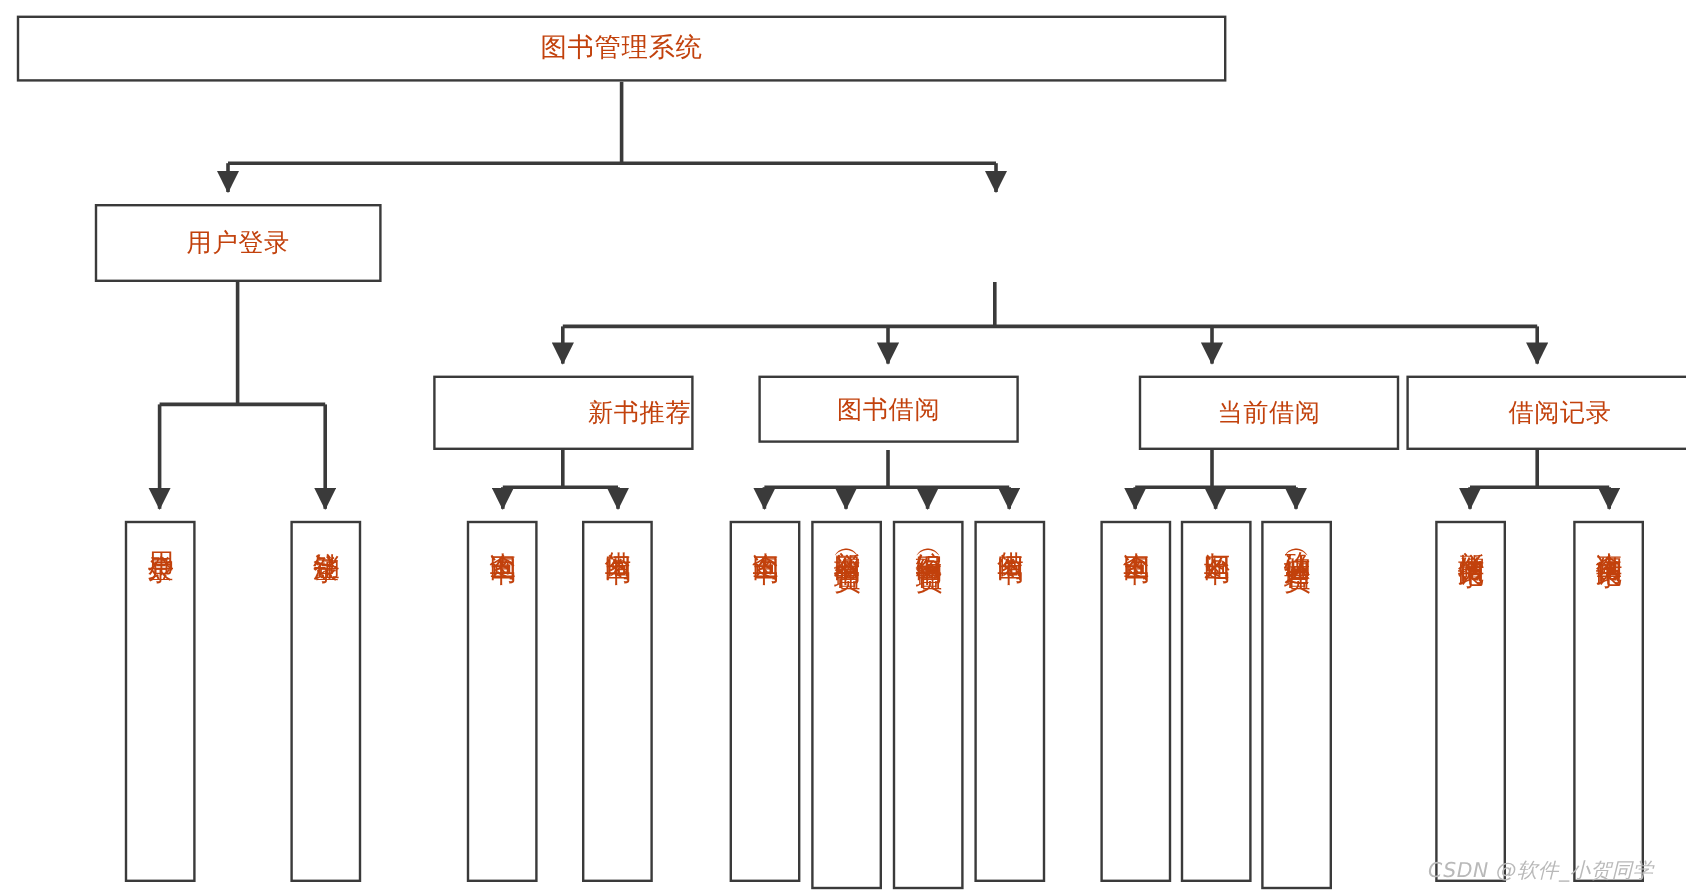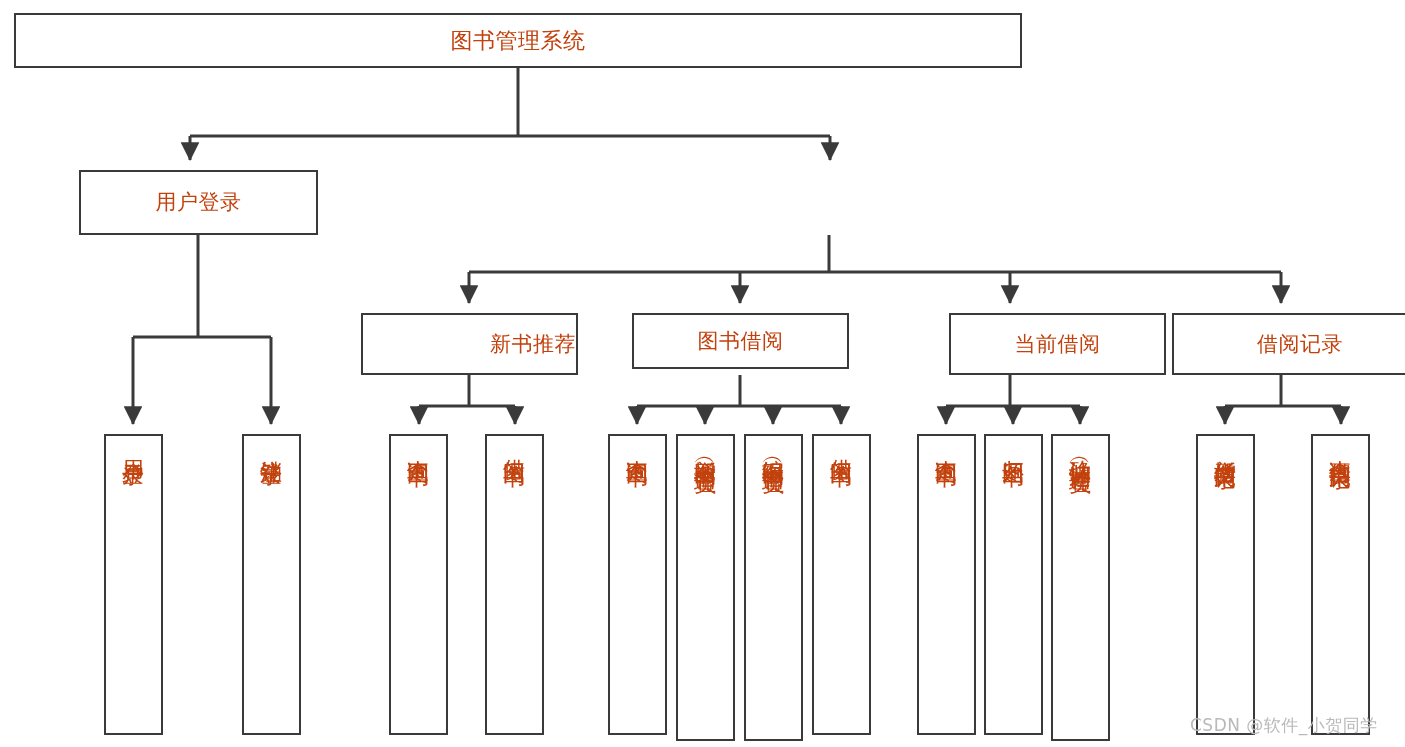--- a/index.html
+++ b/index.html
@@ -66,20 +66,21 @@
   }
   #watermark {
     position: absolute;
     left: 1190px;
     top: 714px;
     font-size: 17px;
     color: #b9b9b9;
     letter-spacing: 0.5px;
     white-space: nowrap;
     z-index: 3;
+    font-style: italic;
   }
 </style>
 </head>
 <body>
 
 <div id="canvas">
 
   <svg id="edges" viewBox="0 0 1405 747" width="1405" height="747">
     <defs>
       <marker id="arrow" viewBox="0 0 10 10" refX="9.5" refY="5" markerWidth="6.2" markerHeight="6.2" orient="auto-start-reverse">

